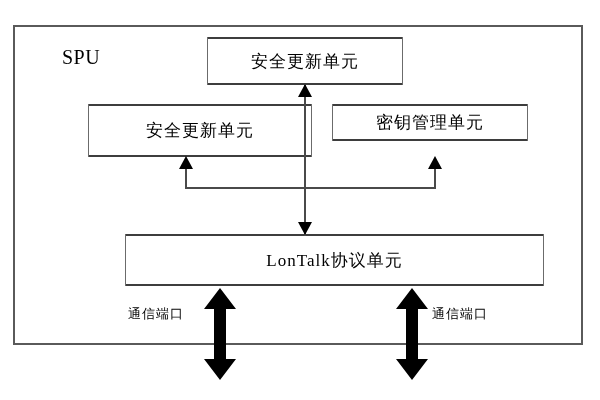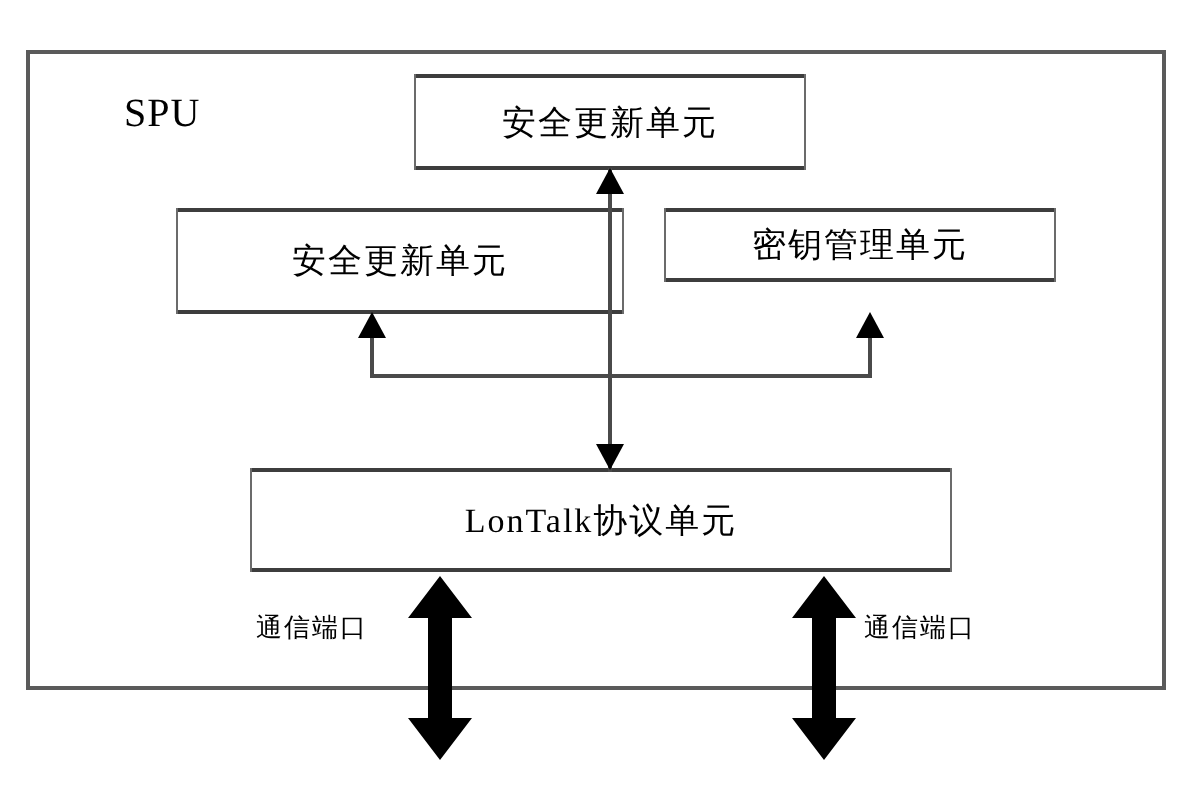--- a/index.html
+++ b/index.html
@@ -50,21 +50,21 @@
     position:absolute;left:0;right:0;top:-1px;height:2px;background:#3d3d3d;
   }
   .unit-box::after{
     content:"";
     position:absolute;left:0;right:0;bottom:-1px;height:2px;background:#3d3d3d;
   }
 
   #box-ips   {left:207px;top:37px;  width:196px;height:48px;}
   #box-update{left:88px; top:104px; width:224px;height:53px;}
   #box-key   {left:332px;top:104px; width:196px;height:37px;}
-  #box-lontalk{left:125px;top:234px;width:351px;height:52px;align-items:center;}
+  #box-lontalk{left:125px;top:234px;width:419px;height:52px;align-items:center;}
 
   
   .conn{position:absolute;background:#4a4a4a;}
   .v-line{width:2px;}
   .h-line{height:2px;}
 
   
   #centre-line{left:304px;top:84px;height:152px;}
   .arrow-up{
     position:absolute;width:0;height:0;

